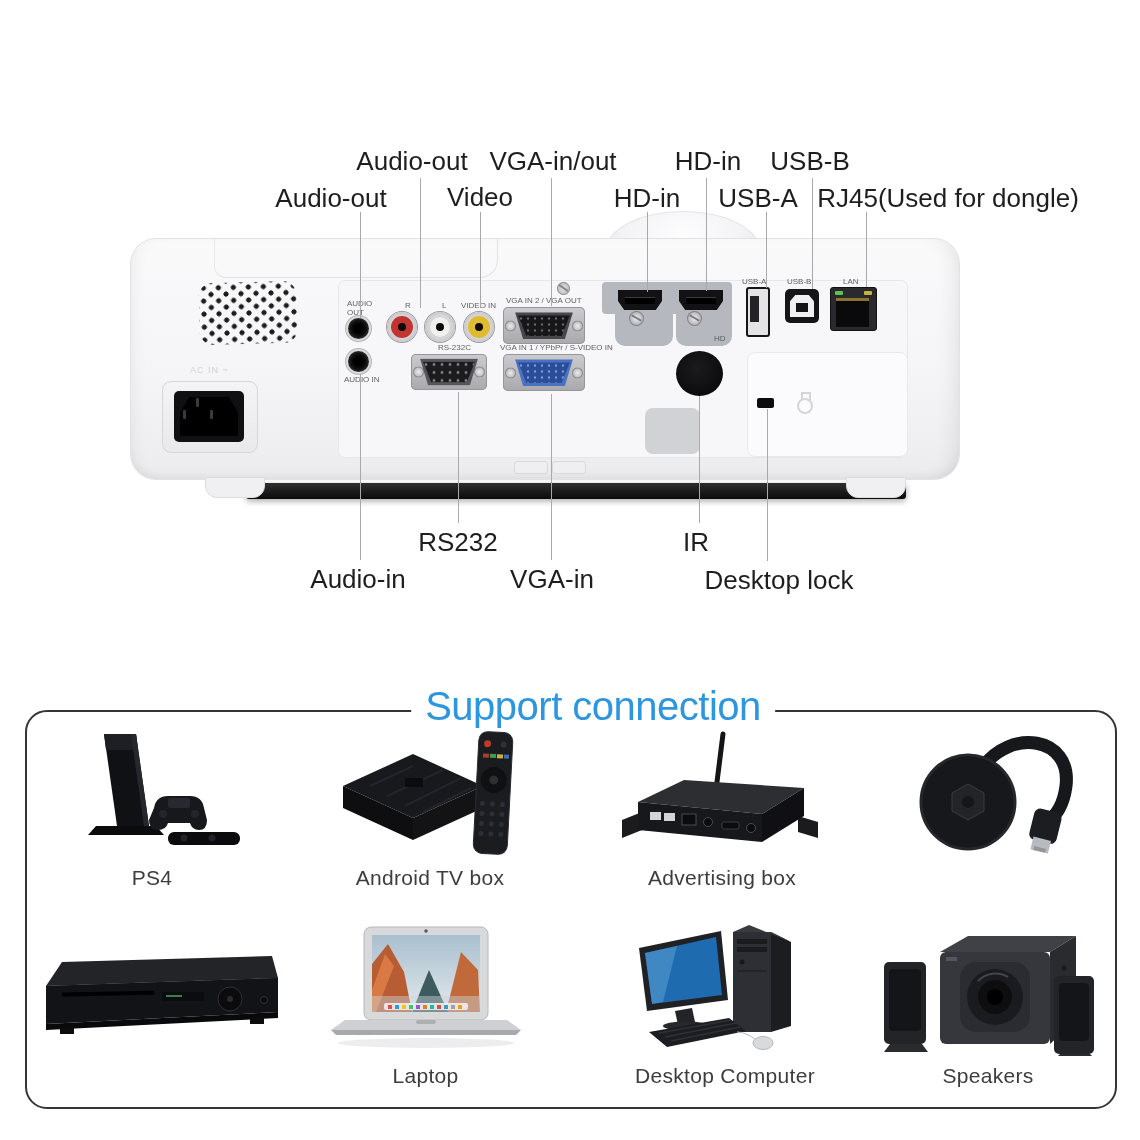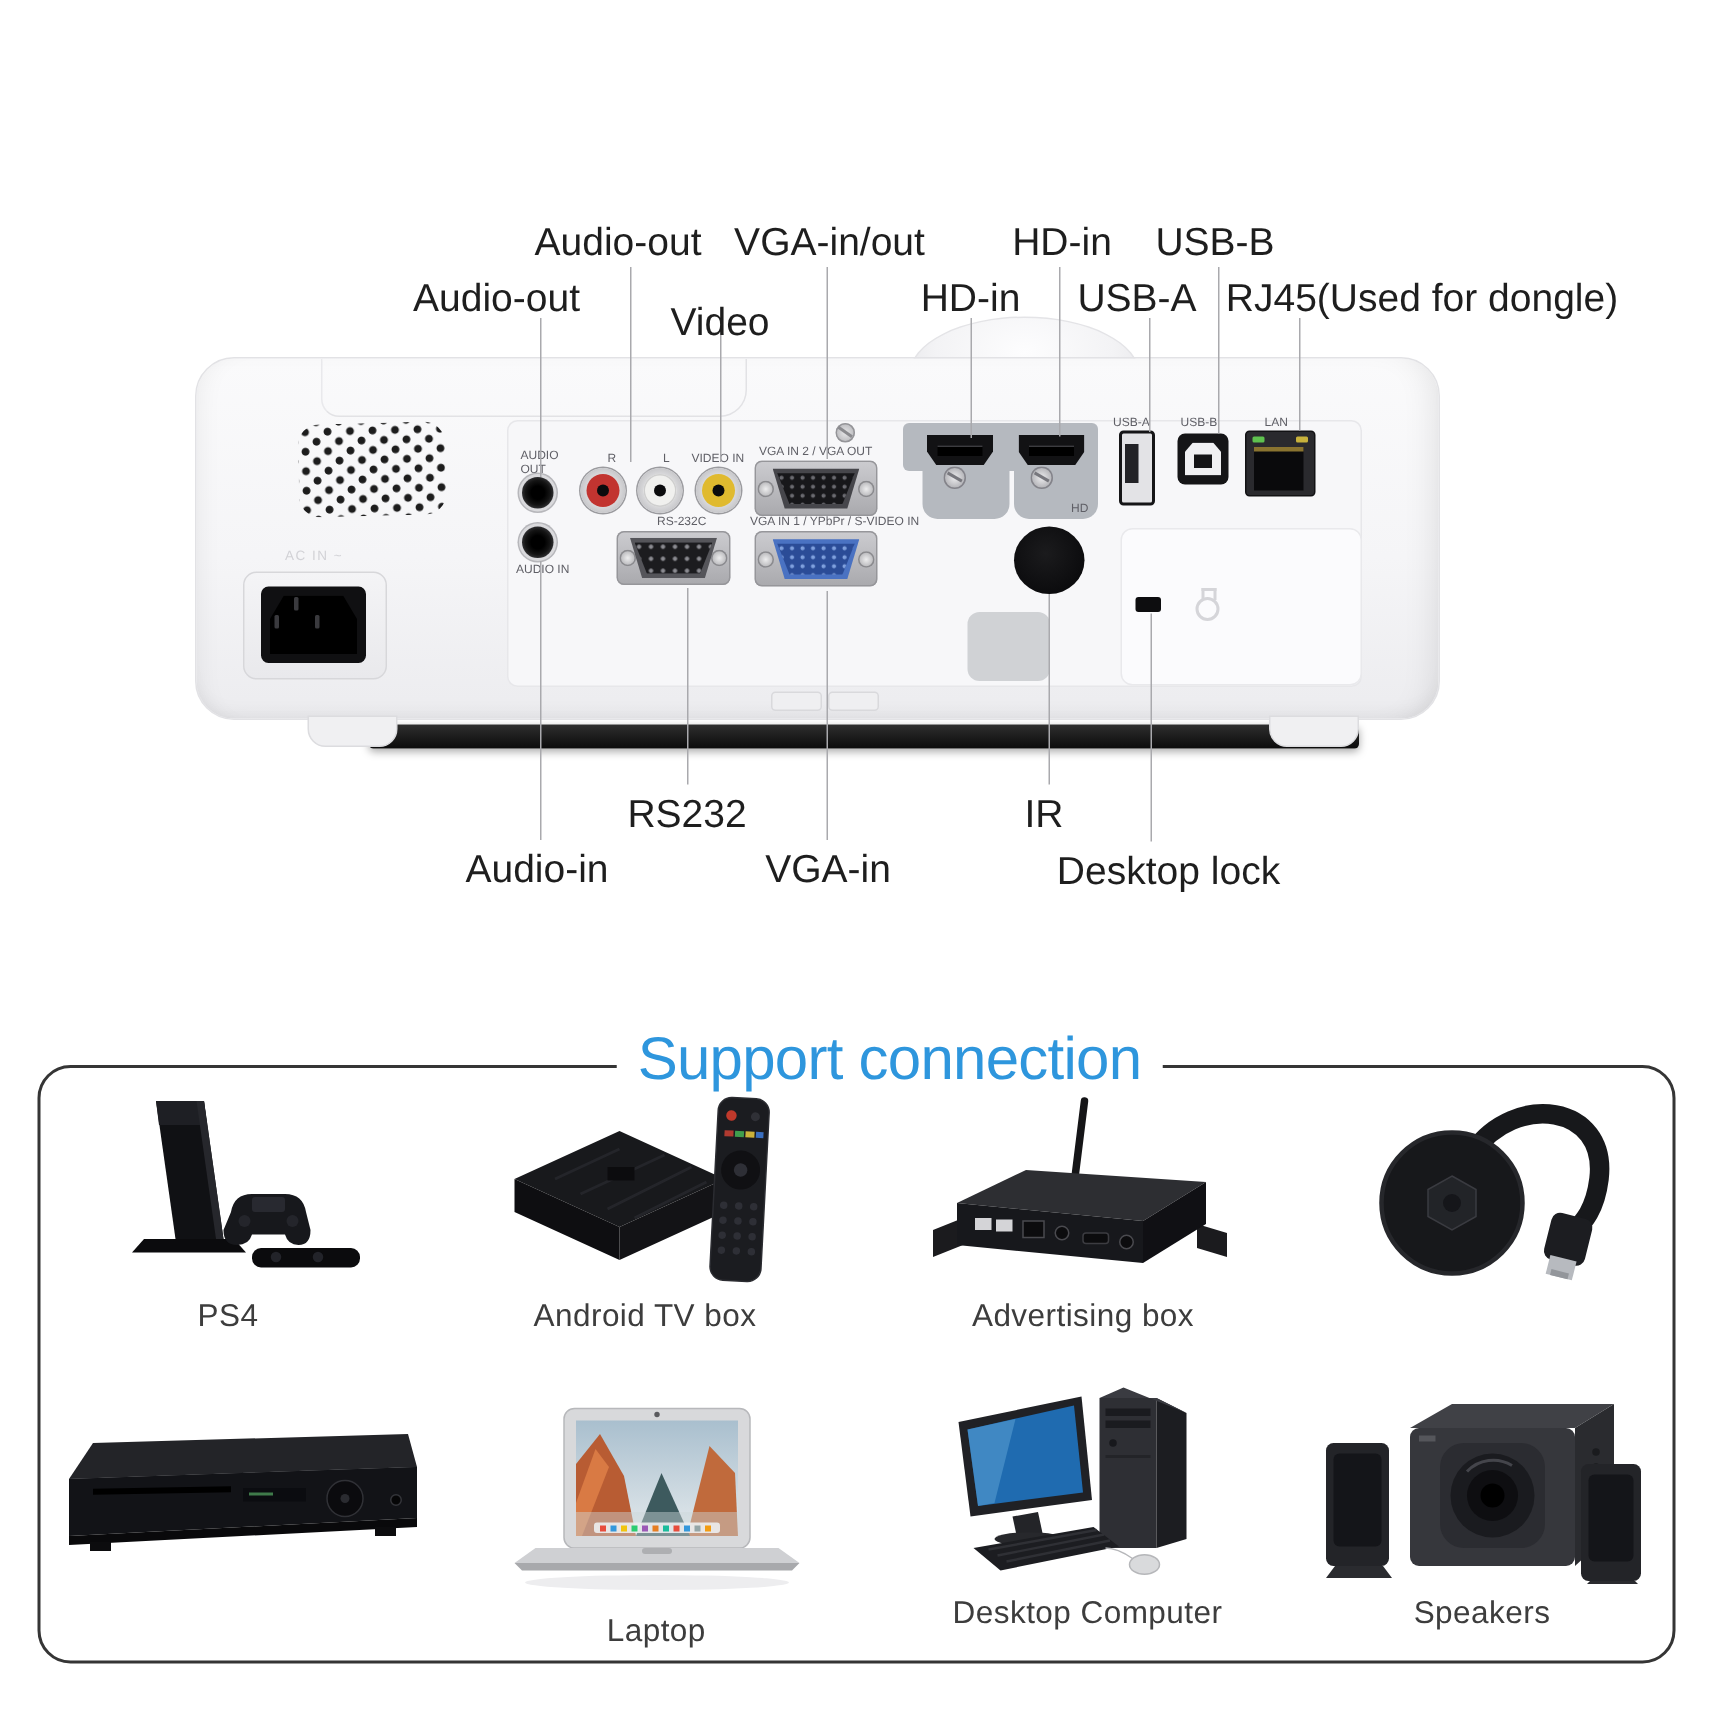--- a/index.html
+++ b/index.html
@@ -110,21 +110,21 @@
   .ir{position:absolute;left:676px;top:351px;width:47px;height:45px;border-radius:50%;z-index:5;
         background:radial-gradient(circle at 45% 40%,#1b1b1d 0%,#0c0c0e 70%,#050506 100%);}
   .kslot{position:absolute;left:757px;top:398px;width:17px;height:10px;background:#0d0d0f;border-radius:2px;z-index:5;}
   .kicon{position:absolute;left:797px;top:398px;width:12px;height:12px;border:2px solid #d5d5d9;border-radius:50%;z-index:5;}
   .kicon::before{content:"";position:absolute;left:2px;top:-8px;width:6px;height:6px;border:2px solid #d5d5d9;border-bottom:none;}
 
   .lead{position:absolute;width:1px;background:#a9a9ad;z-index:6;}
 
   .plabel{position:absolute;transform:translateX(-50%);font-size:26px;color:#1e1e1e;z-index:7;white-space:nowrap;}
   #tl0{left:412px;top:146px}#tl1{left:553px;top:146px}#tl2{left:708px;top:146px}#tl3{left:810px;top:146px}
-  #tl4{left:331px;top:183px}#tl5{left:480px;top:199px}#tl6{left:647px;top:183px}#tl7{left:758px;top:183px}
+  #tl4{left:331px;top:183px}#tl5{left:480px;top:182px}#tl6{left:647px;top:183px}#tl7{left:758px;top:183px}
   #tl8{left:948px;top:183px}
   #bl0{left:458px;top:527px}#bl1{left:696px;top:527px}#bl2{left:358px;top:564px}#bl3{left:552px;top:564px}
   #bl4{left:779px;top:565px}
 
   
   .sc-box{position:absolute;left:25px;top:710px;width:1088px;height:395px;border:2px solid #353535;
           border-radius:22px;z-index:2;}
   .sc-title{position:absolute;left:593px;top:684px;transform:translateX(-50%);font-size:40px;
           letter-spacing:-0.5px;color:#2e96dd;background:#fff;padding:0 14px;z-index:3;white-space:nowrap;}
   .cell{position:absolute;display:flex;flex-direction:column;align-items:center;z-index:3;}
@@ -370,21 +370,21 @@
         <rect x="134" y="49" width="16" height="2" fill="#3f7a4a"></rect>
         <circle cx="198" cy="53" r="12" fill="#0b0b0e" stroke="#303136"></circle>
         <circle cx="198" cy="53" r="3" fill="#2a2b30"></circle>
         <circle cx="232" cy="54" r="3.5" fill="#060607" stroke="#34353a"></circle>
         <rect x="28" y="82" width="14" height="6" fill="#0c0c0e"></rect>
             <rect x="218" y="72" width="14" height="6" fill="#0c0c0e"></rect>
       </svg>
         </div>
     </figure>
 
-    <figure class="cell" id="cell-laptop" style="margin:12px">
+    <figure class="cell" id="cell-laptop" style="margin:0">
       <div class="art">
           <svg width="195" height="132" viewBox="0 0 195 132">
         <defs>
           <linearGradient id="sky" x1="0" y1="0" x2="0" y2="1">
             <stop offset="0" stop-color="#a9bfce"></stop>
                 <stop offset="1" stop-color="#e3e9ec"></stop>
           </linearGradient>
         </defs>
         <rect x="36" y="3" width="124" height="93" rx="7" fill="#d8d9db" stroke="#b7b8bb"></rect>
         <rect x="44" y="11" width="108" height="77" fill="url(#sky)"></rect>

